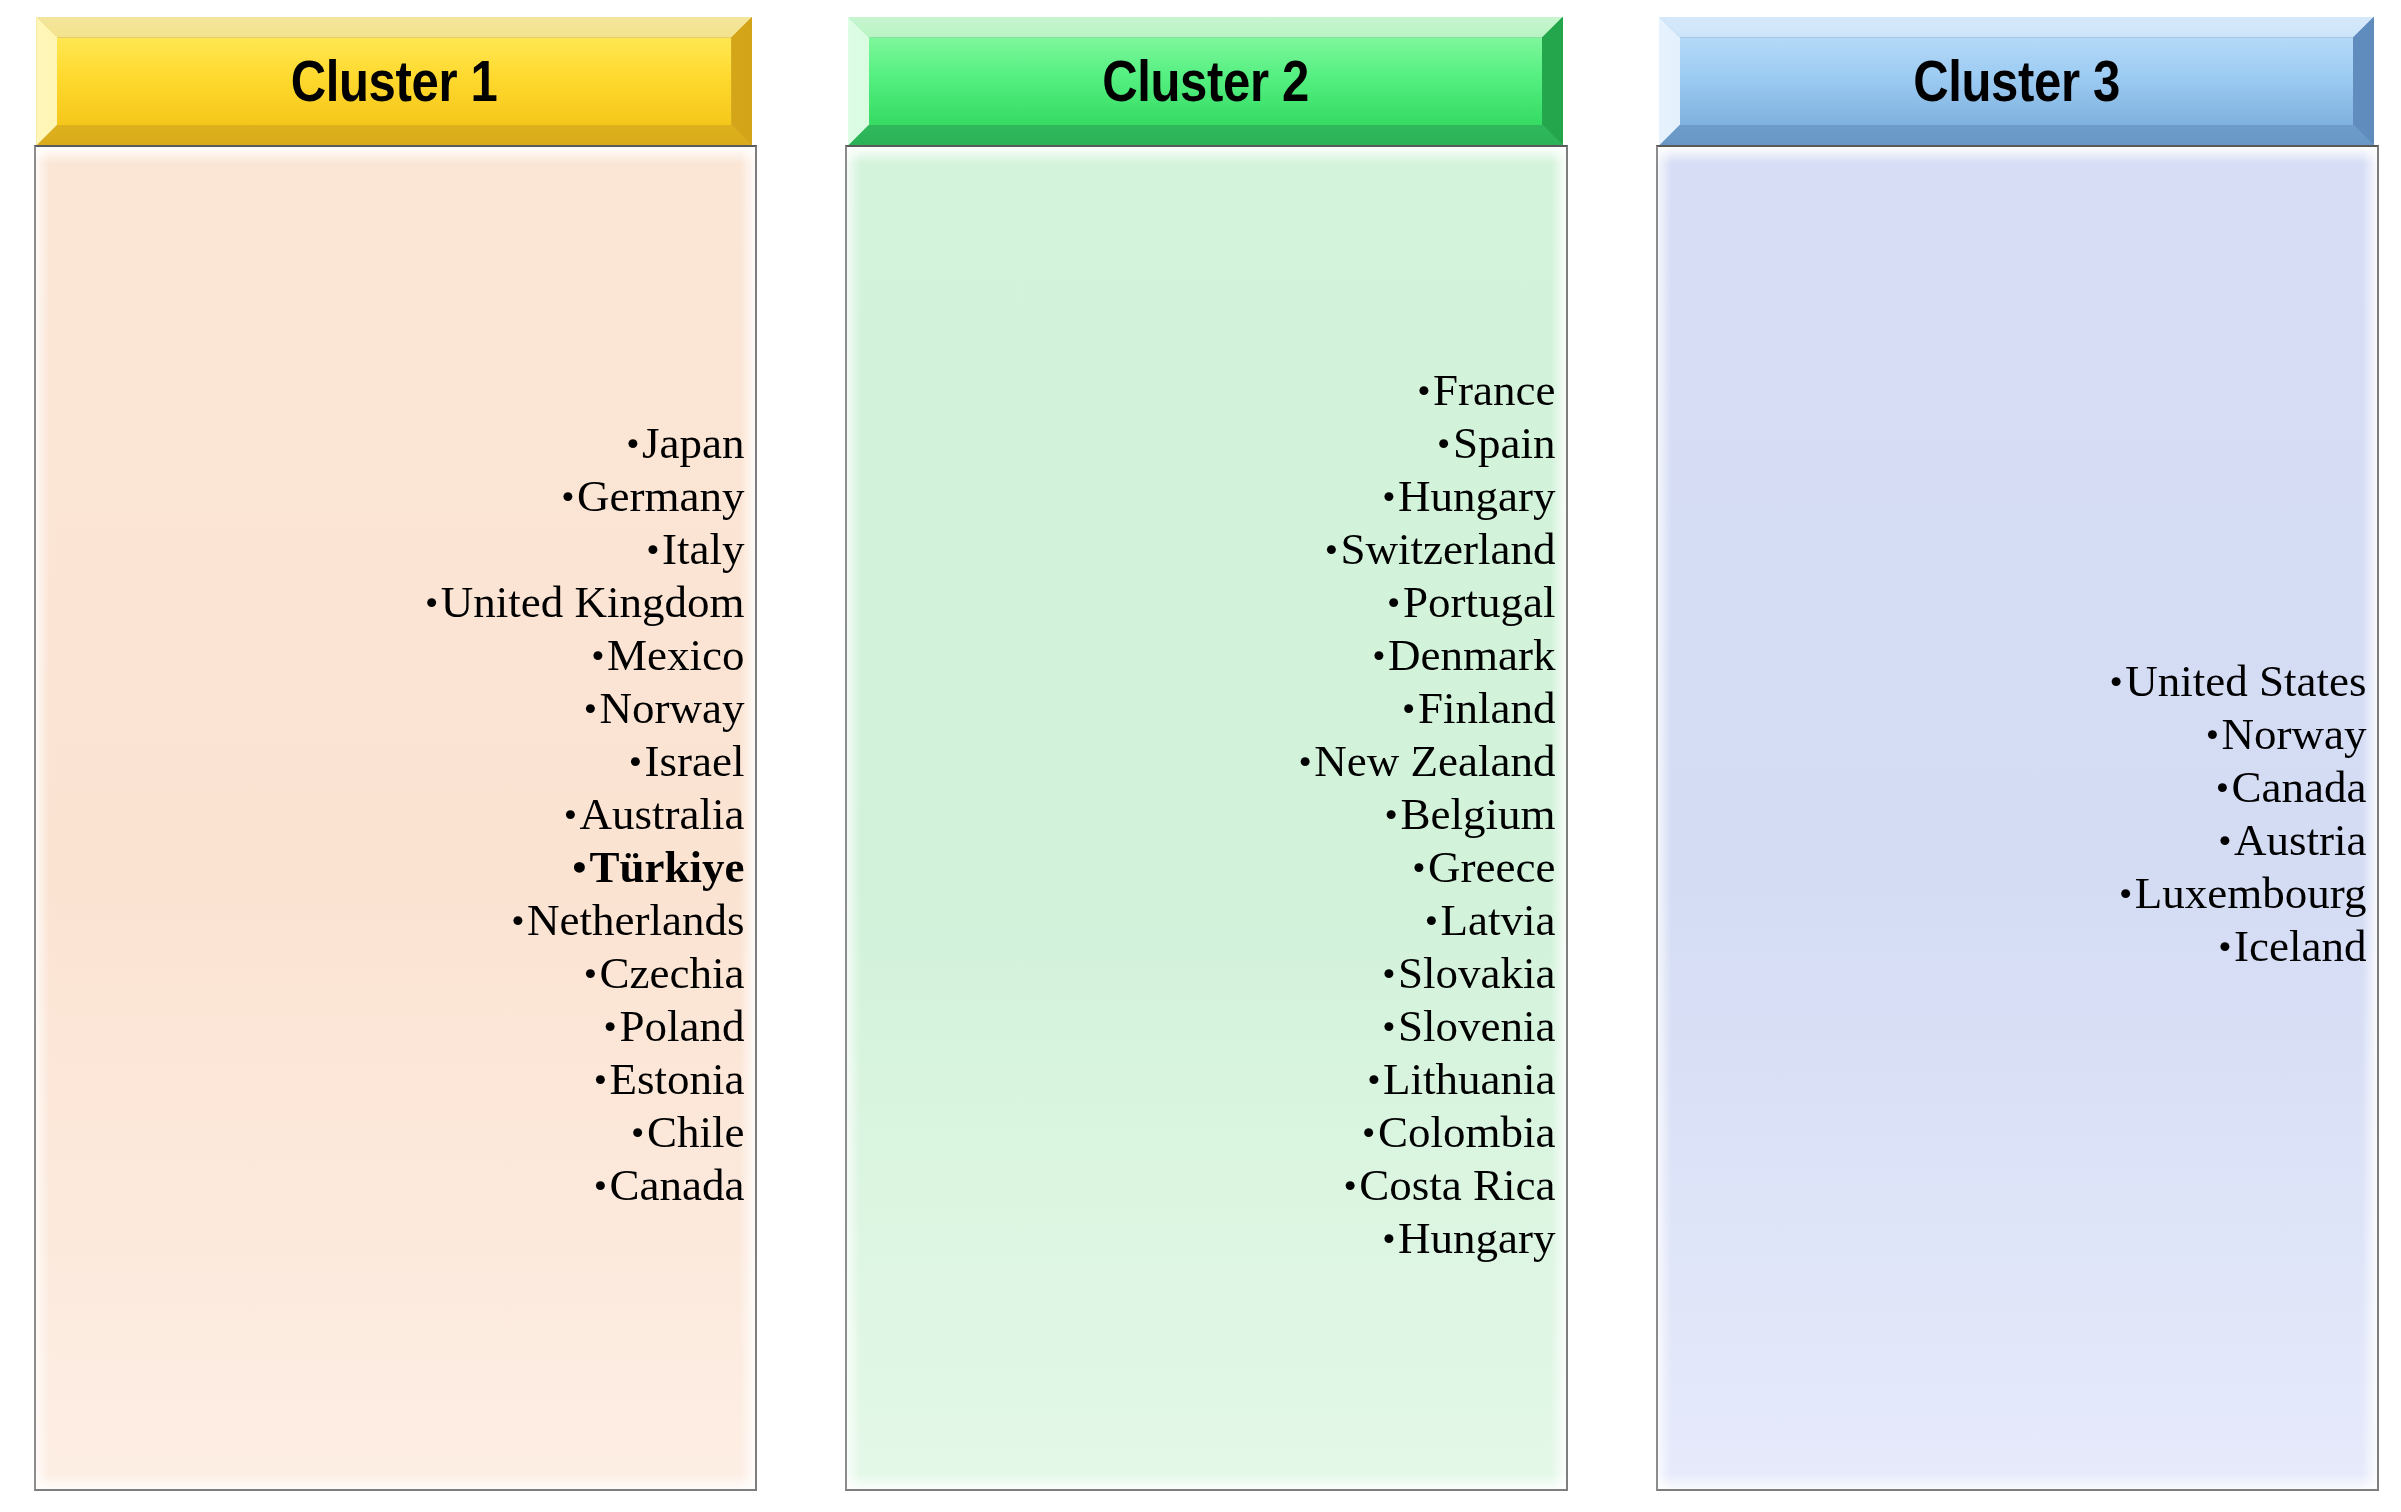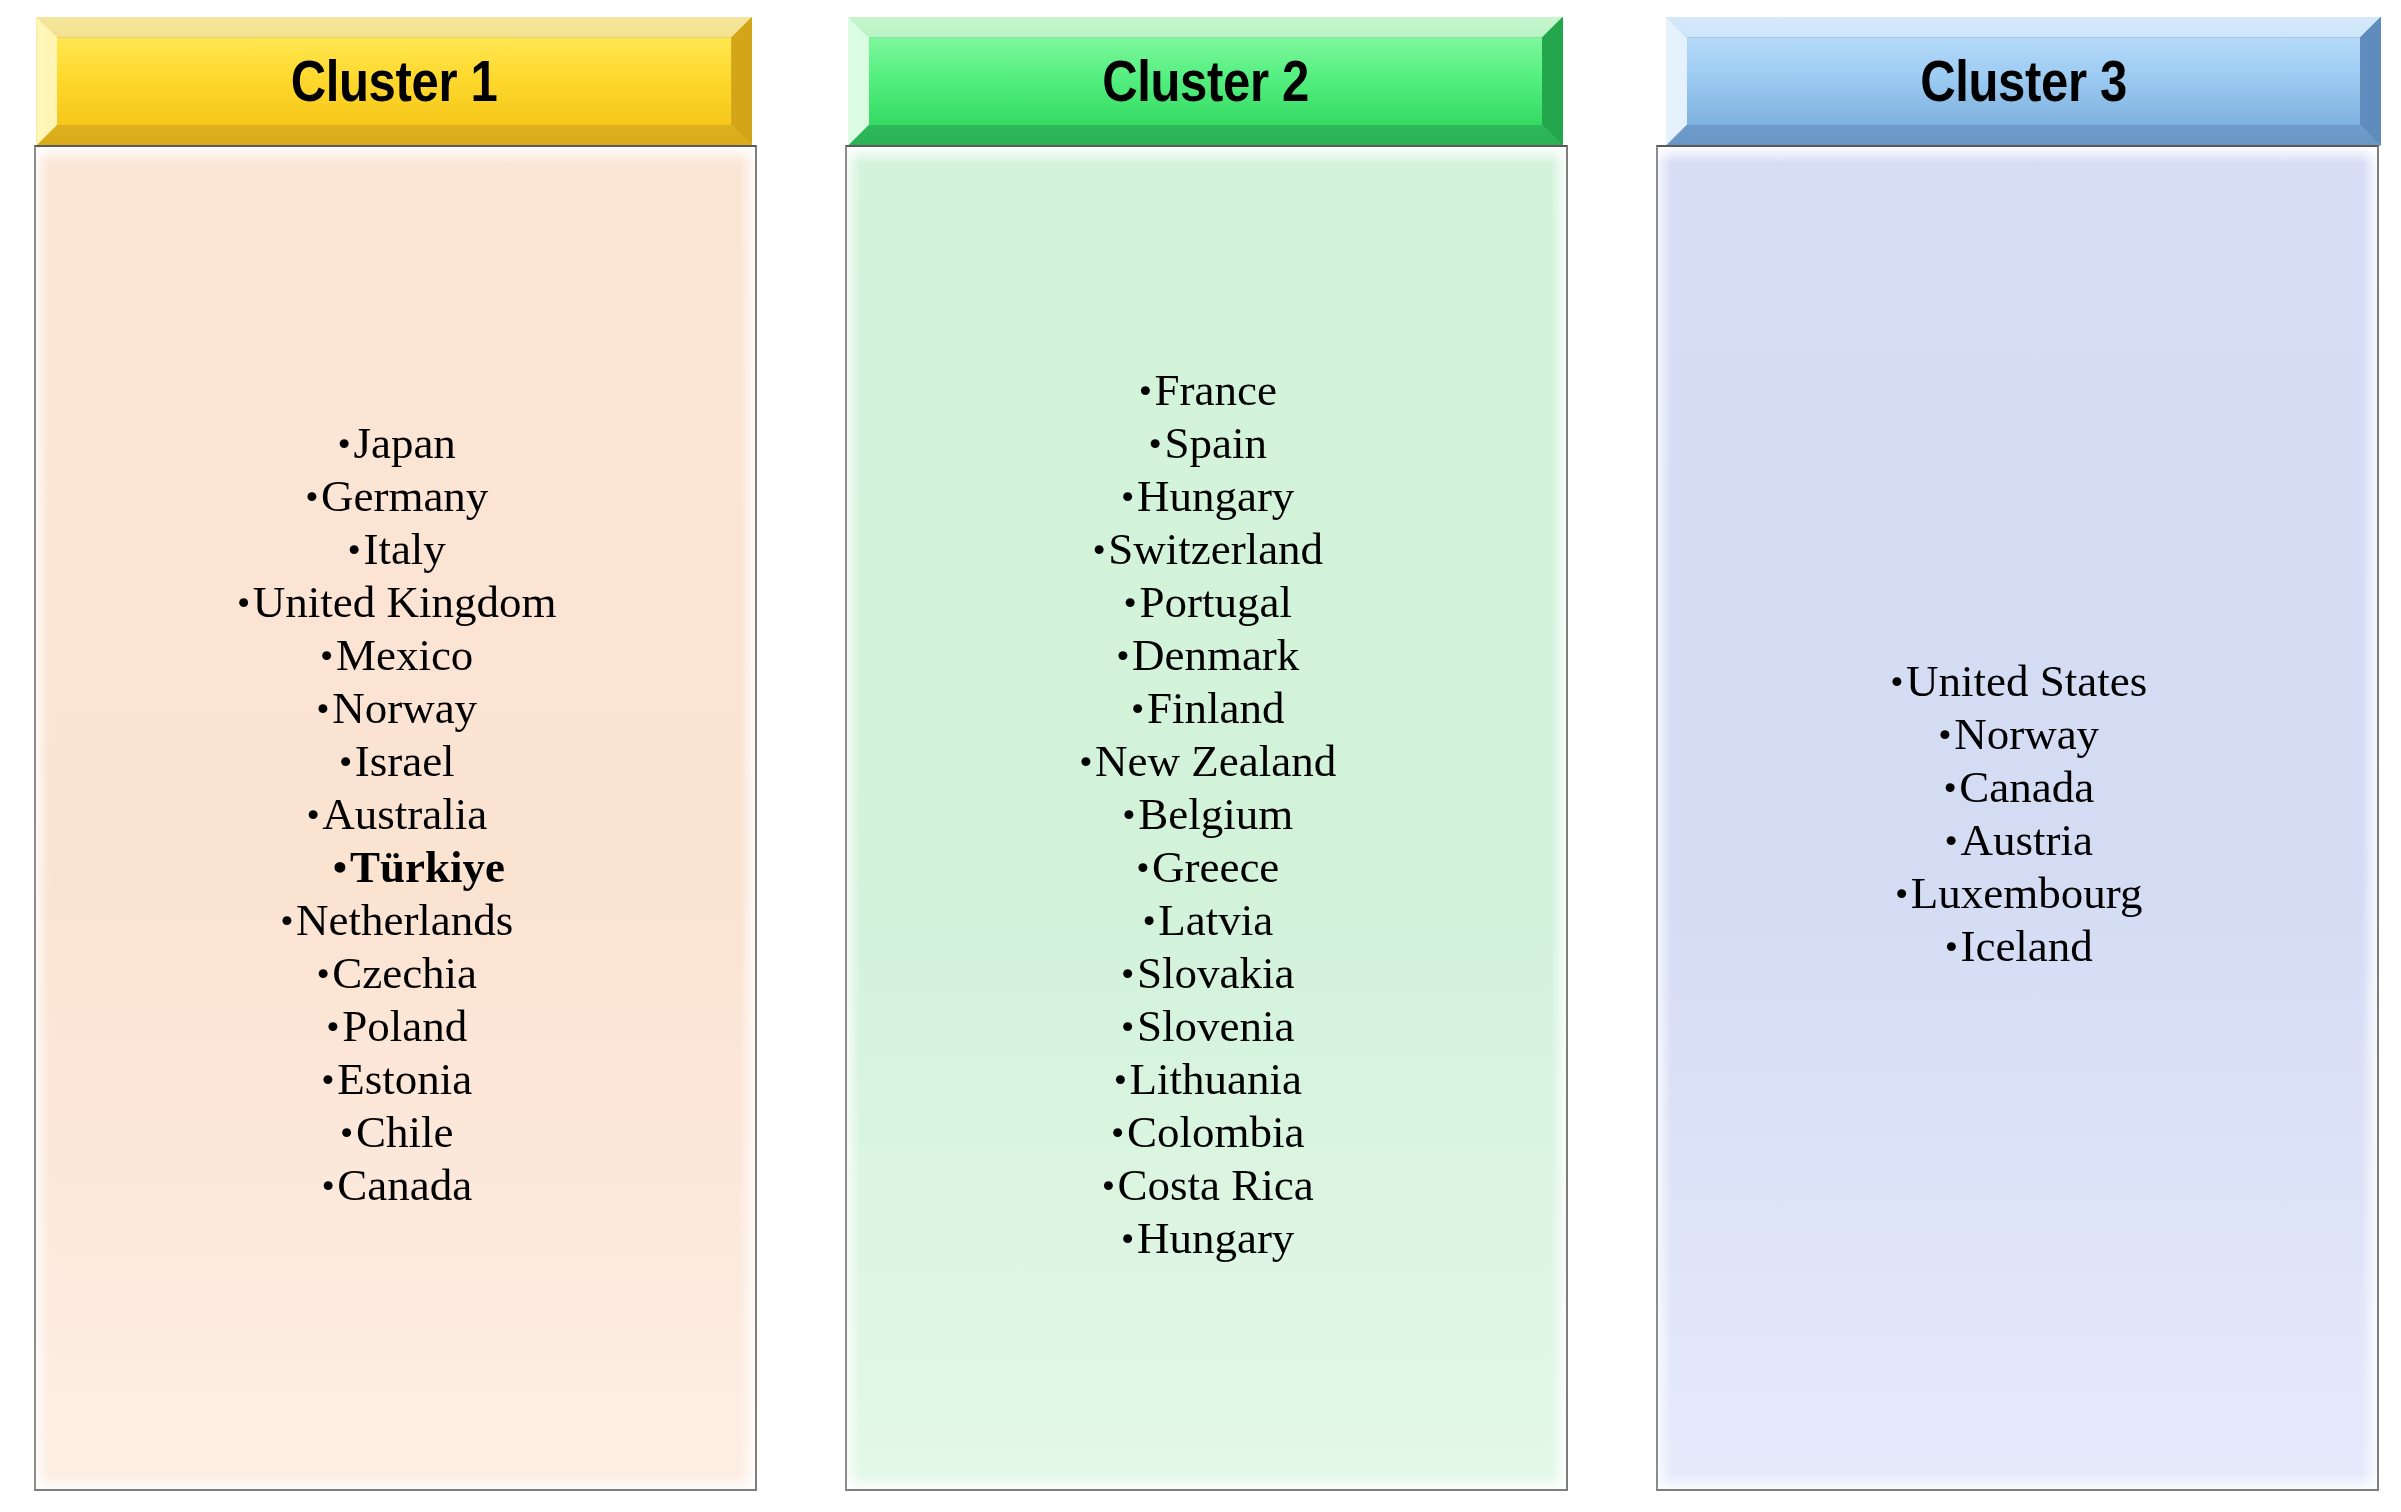--- a/index.html
+++ b/index.html
@@ -87,21 +87,21 @@
     border: 2.3px solid #7e7e7e;
     border-top-color: #5a5a5a;
     border-left-color: #8c8c8c;
     overflow: hidden;
   }
   .body-inner {
     position: absolute;
     inset: 0;
     display: flex;
     flex-direction: column;
-    align-items: center;
+    align-items: flex-end;
     justify-content: center;
     padding: 7.6px 10.6px;
     box-sizing: border-box;
   }
   
   .body-hl {
     position: absolute;
     inset: 0;
     pointer-events: none;
     background:
@@ -134,21 +134,21 @@
   
   #c1 { left: 34px;   width: 723px; }
   #c1 .hdr-wrap  { left: 2.3px;  width: 716px; }
   #c1 .body-wrap { left: 0px;  width: 723px; }
 
   #c2 { left: 845px; width: 723px; }
   #c2 .hdr-wrap  { left: 3px;  width: 715px; border-radius: 8px; }
   #c2 .body-wrap { left: 0px;  width: 723px; }
 
   #c3 { left: 1656px; width: 723px; }
-  #c3 .hdr-wrap  { left: 10px;  width: 715px; text-align: center; }
+  #c3 .hdr-wrap  { left: 3px;  width: 715px; text-align: center; }
   #c3 .body-wrap { left: 0px;  width: 723px; }
 
   
   #c1 .hdr-rim   { background: #d9ba4a; }
   #c1 .facet.top    { background: linear-gradient(to bottom, #f3e59d, #f7d634); }
   #c1 .facet.bottom { background: linear-gradient(to top, #d9ab1c, #f2c91f); }
   #c1 .facet.left   { background: linear-gradient(to right, #fff6b8, #f5d53a); }
   #c1 .facet.right  { background: linear-gradient(to left, #d4a418, #efc521); }
   #c1 .hdr-face  { background: linear-gradient(to bottom, #ffe752 0%, #ffd92e 45%, #f5c71a 100%); }
   #c1 .body-wrap { background: linear-gradient(to bottom, #fbe6d6 0%, #fbe3d2 55%, #fdeee4 100%); }

